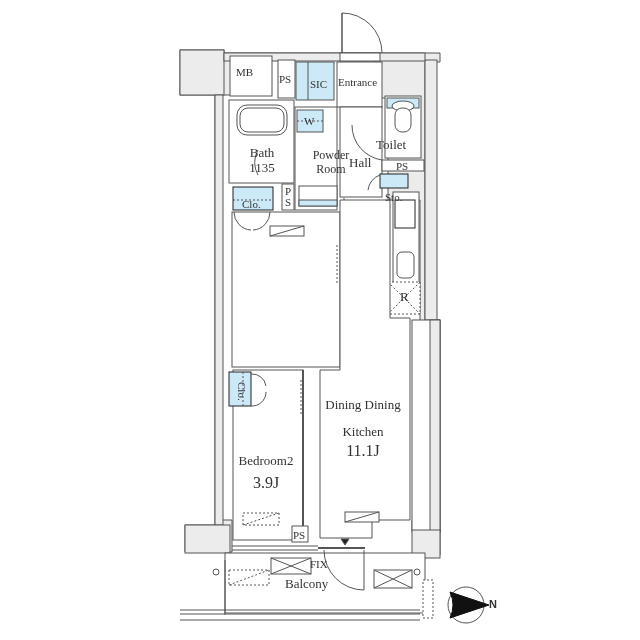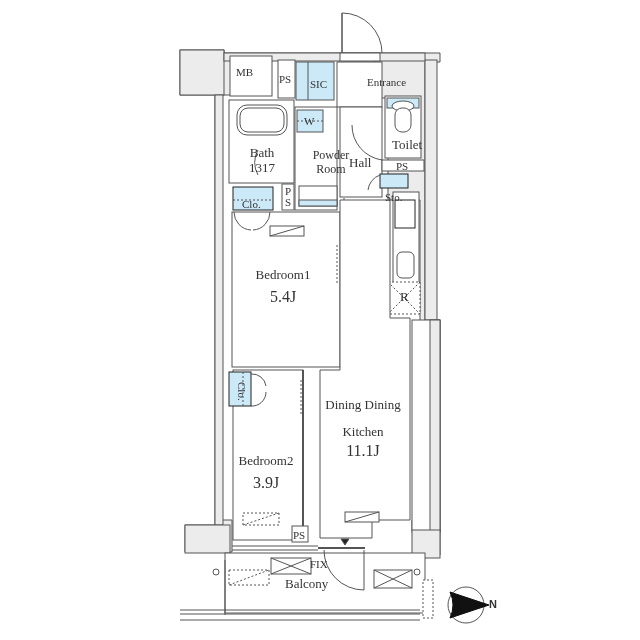--- a/index.html
+++ b/index.html
@@ -135,40 +135,36 @@
 
   <g stroke="#555" fill="none">
     <circle cx="466" cy="605" r="18" fill="#fff"></circle>
     <path d="M450,592 L489,605 L450,618 Q456,605 450,592 Z" fill="#111" stroke="#111"></path>
   </g>
 </svg>
 
 <div class="lbl s11" style="left:236px;top:66px;">MB</div>
 <div class="lbl s11" style="left:279px;top:73px;">PS</div>
 <div class="lbl s11" style="left:310px;top:78px;">SIC</div>
-<div class="lbl s11" style="left:338px;top:76px;padding-left:29px;">Entrance</div>
+<div class="lbl s11" style="left:338px;top:76px;">Entrance</div>
 <div class="lbl s11" style="left:304px;top:115px;">W</div>
 <div class="lbl s13" style="left:244px;top:146px;width:36px;">
   <div>Bath</div>
-  <div>1317</div>
+  <div>1135</div>
 </div>
 <div class="lbl s12" style="left:311px;top:149px;width:40px;">
   <div>Powder</div>
   <div>Room</div>
 </div>
 <div class="lbl s13" style="left:349px;top:156px;">Hall</div>
-<div class="lbl s13" style="left:392px;top:138px;">Toilet</div>
+<div class="lbl s13" style="left:376px;top:138px;">Toilet</div>
 <div class="lbl s11" style="left:396px;top:160px;">PS</div>
 <div class="lbl s11" style="left:385px;top:175px;margin-top:16px;">Sto.</div>
 <div class="lbl s11" style="left:284px;top:186px;width:8px;white-space:normal;word-break:break-all;line-height:11px;">PS</div>
 <div class="lbl s11" style="left:242px;top:198px;">Clo.</div>
-<div class="lbl s13" style="left:248px;top:268px;width:70px;">
-  <div>Bedroom1</div>
-  <div class="s16" style="margin-top:5px;">5.4J</div>
-</div>
 <div class="lbl s13" style="left:400px;top:290px;">R</div>
 <div class="lbl s11" style="left:232px;top:385px;transform:rotate(90deg);">Clo.</div>
 <div class="lbl s13" style="left:318px;top:398px;width:90px;">
   <div>Dining Dining</div>
   <div style="margin-top:12px;">Kitchen</div>
   <div class="s16" style="margin-top:2px;">11.1J</div>
 </div>
 <div class="lbl s13" style="left:234px;top:454px;width:64px;">
   <div>Bedroom2</div>
   <div class="s16" style="margin-top:5px;">3.9J</div>

